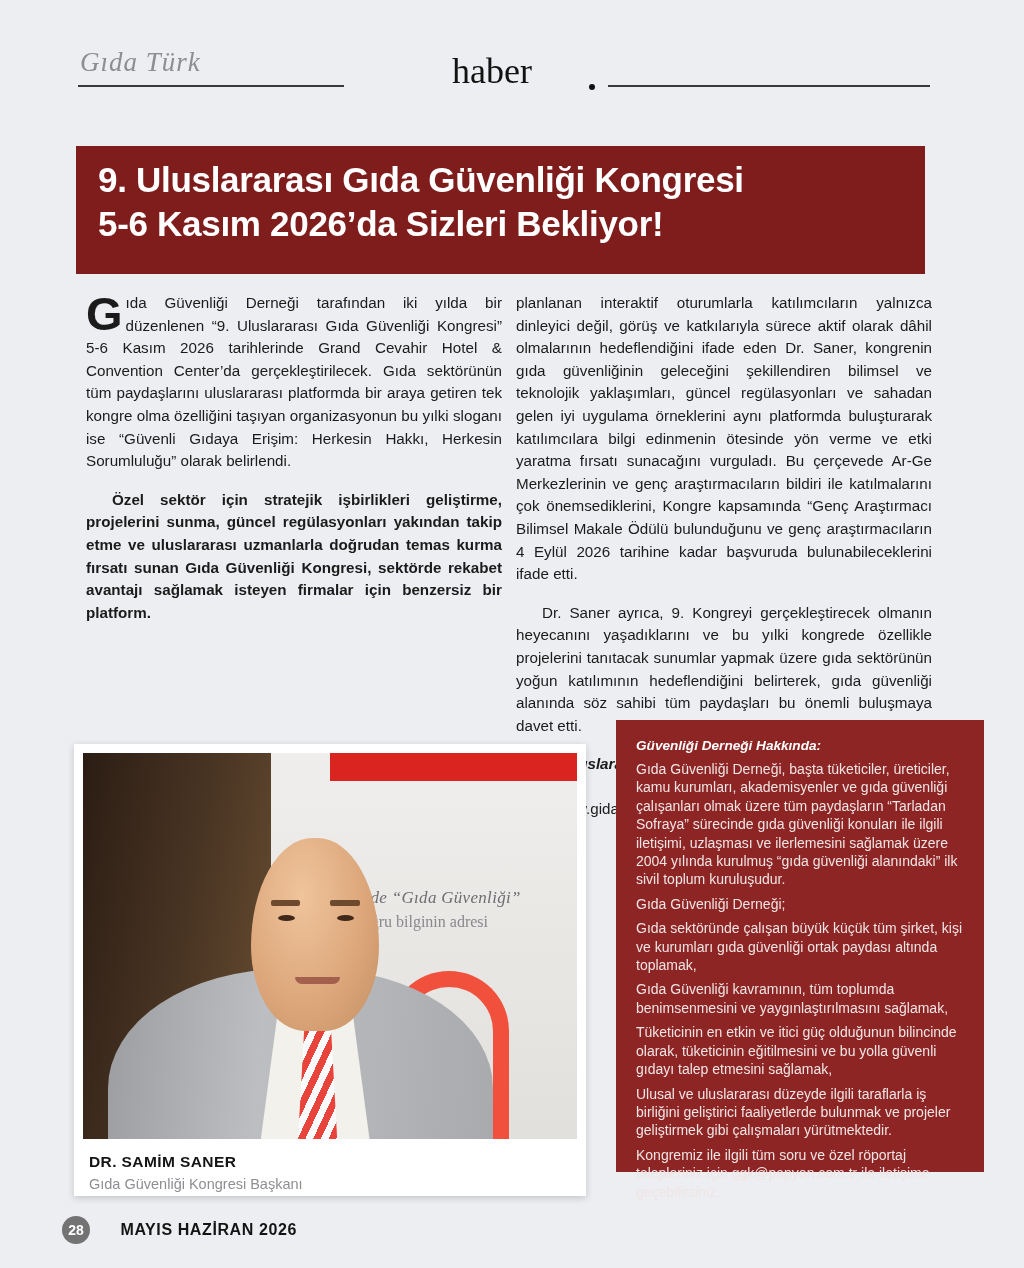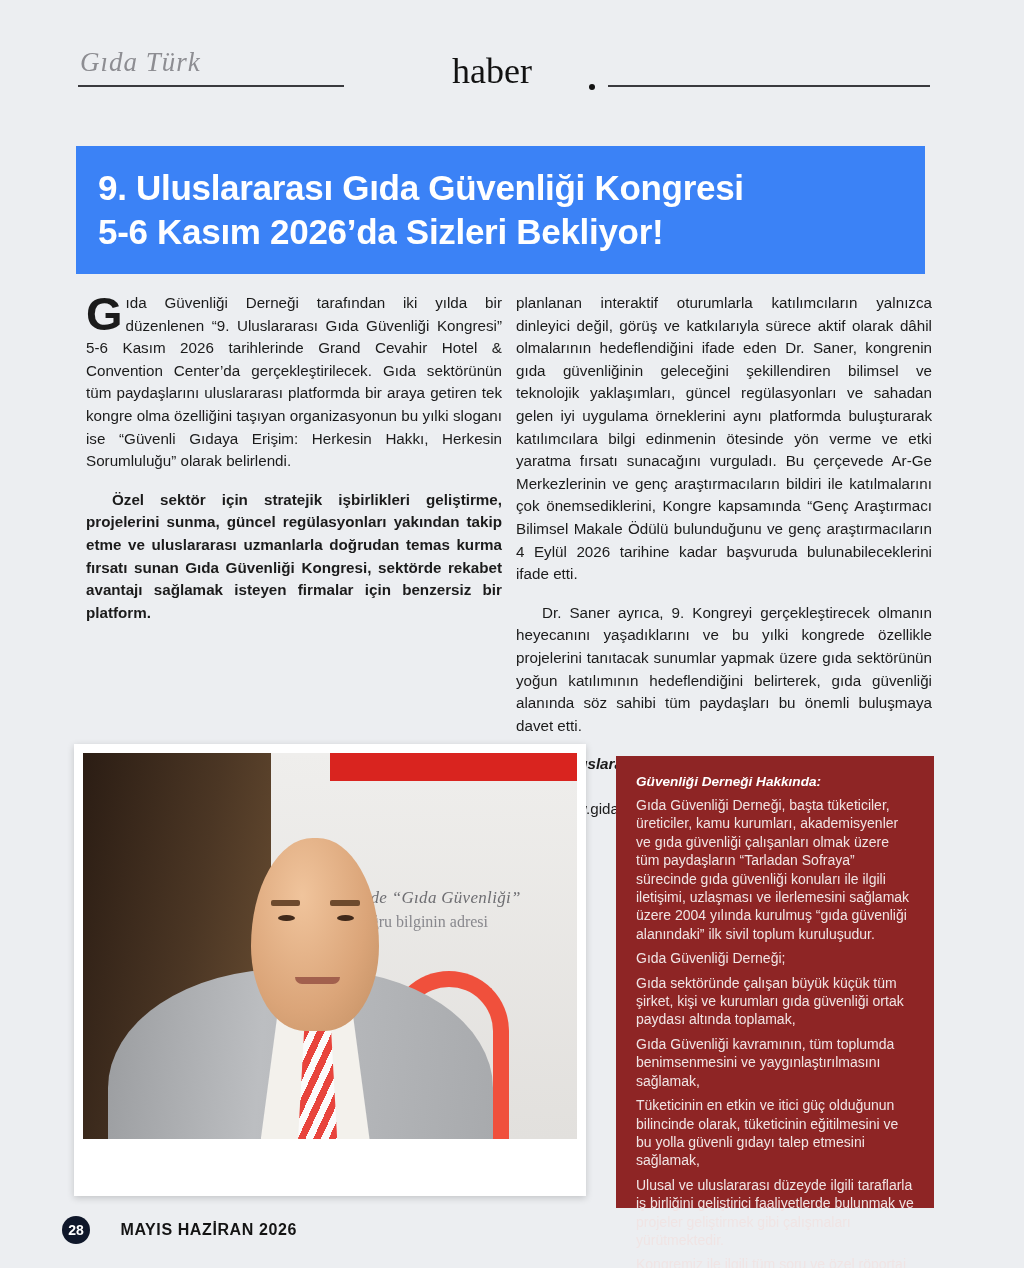--- a/index.html
+++ b/index.html
@@ -37,22 +37,22 @@
     width:6px; height:6px; border-radius:50%; background:#121212;
   }
   .rule-right {
     position:absolute; left:608px; top:85px; width:322px; height:2px;
     background:#3a3a3e;
   }
 
   
   .headline-banner {
     position:absolute; left:76px; top:146px; width:849px; height:128px;
-    background:#3b82f6;
-    padding:20px 0 0 22px;
+    background:#7f1d1d;
+    padding:12px 0 0 22px;
   }
   .headline-banner .line {
     color:#fff; font-weight:bold; font-size:35px; line-height:44px;
     letter-spacing:-0.3px;
     white-space:nowrap;
   }
 
   
   .col { position:absolute; top:292px; width:416px; }
   .col-left  { left:86px; }
@@ -142,38 +142,38 @@
   .caption { padding:14px 6px 0 6px; }
   .caption .cap-name {
     font-size:15.5px; font-weight:bold; letter-spacing:.4px; color:#141414;
   }
   .caption .cap-role {
     font-size:14.5px; color:#8e8e93; margin-top:5px;
   }
 
   
   .sidebar {
-    position:absolute; left:616px; top:756px; width:318px; height:452px;
+    position:absolute; left:616px; top:720px; width:368px; height:452px;
     background:#8E2525; color:#f2e7e7;
     padding:18px 20px 0 20px;
   }
   .sidebar .sb-head {
     font-size:13.6px; font-weight:bold; font-style:italic; color:#ffffff;
     margin-bottom:7px;
   }
   .sidebar p {
     margin:0 0 6px 0;
     font-size:14px; line-height:18.4px; color:#f0e4e4;
   }
 
   
   .footer { position:absolute; left:62px; top:1216px; }
   .page-badge {
     display:inline-block; width:28px; height:28px; border-radius:50%;
-    background:#0f172a; color:#fff; font-size:14px; font-weight:bold;
+    background:#737373; color:#fff; font-size:14px; font-weight:bold;
     text-align:center; line-height:28px; vertical-align:middle;
   }
   .footer-date {
     display:inline-block; margin-left:26px; vertical-align:middle;
     font-size:16px; font-weight:bold; letter-spacing:.6px; color:#141414;
   }
 </style>
 </head>
 <body>
 
@@ -213,20 +213,24 @@
     <div class="shirt"></div>
     <div class="tie"></div>
     <div class="neck"></div>
     <div class="head"></div>
     <div class="brow-l"></div>
     <div class="brow-r"></div>
     <div class="eye-l"></div>
     <div class="eye-r"></div>
     <div class="mouth"></div>
   </div>
+  <div class="caption">
+    <div class="cap-name">DR. SAMİM SANER</div>
+    <div class="cap-role">Gıda Güvenliği Kongresi Başkanı</div>
+  </div>
 </div>
 
 <div class="sidebar">
   <div class="sb-head">Güvenliği Derneği Hakkında:</div>
   <p>Gıda Güvenliği Derneği, başta tüketiciler, üreticiler, kamu kurumları, akademisyenler ve gıda güvenliği çalışanları olmak üzere tüm paydaşların “Tarladan Sofraya” sürecinde gıda güvenliği konuları ile ilgili iletişimi, uzlaşması ve ilerlemesini sağlamak üzere 2004 yılında kurulmuş “gıda güvenliği alanındaki” ilk sivil toplum kuruluşudur.</p>
   <p>Gıda Güvenliği Derneği;</p>
   <p>Gıda sektöründe çalışan büyük küçük tüm şirket, kişi ve kurumları gıda güvenliği ortak paydası altında toplamak,</p>
   <p>Gıda Güvenliği kavramının, tüm toplumda benimsenmesini ve yaygınlaştırılmasını sağlamak,</p>
   <p>Tüketicinin en etkin ve itici güç olduğunun bilincinde olarak, tüketicinin eğitilmesini ve bu yolla güvenli gıdayı talep etmesini sağlamak,</p>
   <p>Ulusal ve uluslararası düzeyde ilgili taraflarla iş birliğini geliştirici faaliyetlerde bulunmak ve projeler geliştirmek gibi çalışmaları yürütmektedir.</p>

